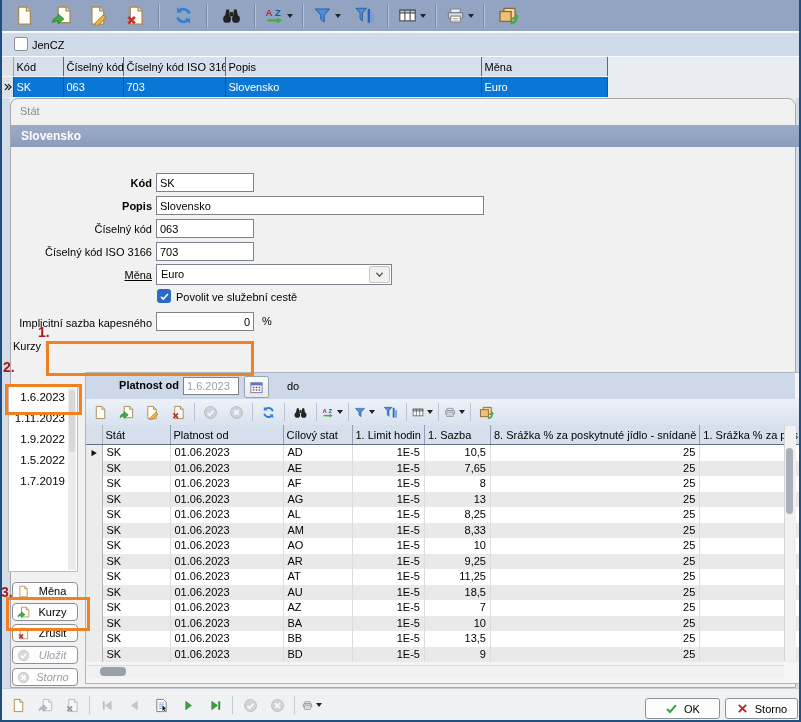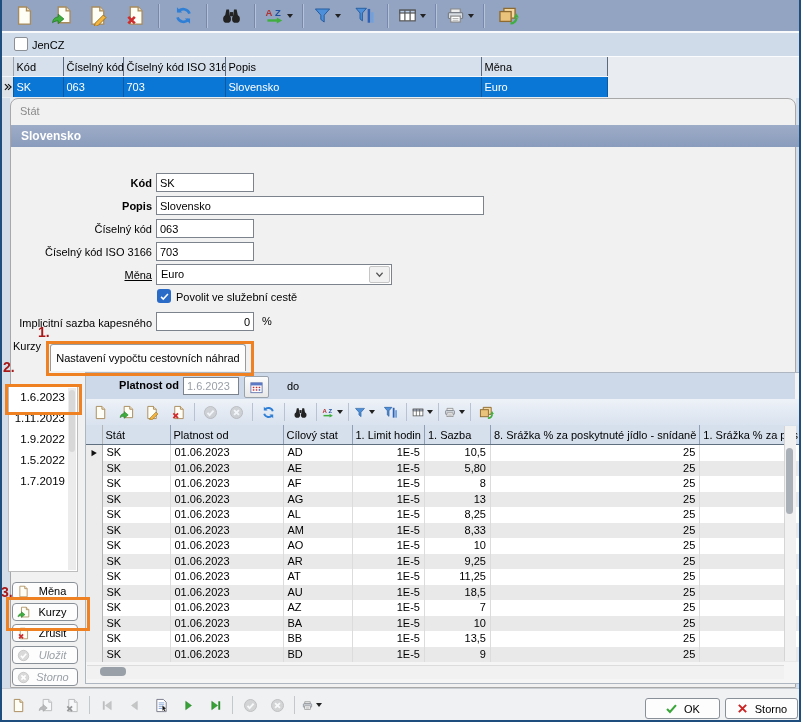--- a/index.html
+++ b/index.html
@@ -372,21 +372,20 @@
     <svg class="ic">
         <use href="#i-check-white"></use>
       </svg>
   </span>
   <span class="abs" style="left:176px;top:291px">Povolit ve služební cestě</span>
   <span class="flabel" style="top:314px">Implicitní sazba kapesného</span>
   <input class="tin num" style="left: 156px; top: 312px; width: 98px;" readonly="" value="0">
   <span class="abs" style="left:262px;top:315px">%</span>
 
   <span class="abs" style="left:13px;top:340px">Kurzy</span>
-  <div class="abs tab" style="left:50px;top:344px;width:196px;height:27px">Nastavení vypočtu cestovních náhrad</div>
 
   <span class="abs b" style="left:7px;top:392px">Platn. od</span>
   <div class="abs dlist" style="left:8px;top:386px;width:70px;height:186px" id="dlist">
     <div class="dscroll">
       <div class="dthumb"></div>
     </div>
   <div class="ditem">1.6.2023</div>
       <div class="ditem">1.11.2023</div>
       <div class="ditem">1.9.2022</div>
       <div class="ditem">1.5.2022</div>
@@ -558,21 +557,21 @@
             <td class="num">10,5</td>
             <td class="num">25</td>
             <td class="num"></td>
           </tr>
           <tr class="odd">
             <td class="mk"></td>
             <td>SK</td>
             <td>01.06.2023</td>
             <td>AE</td>
             <td class="num">1E-5</td>
-            <td class="num">5,80</td>
+            <td class="num">7,65</td>
             <td class="num">25</td>
             <td class="num"></td>
           </tr>
           <tr>
             <td class="mk"></td>
             <td>SK</td>
             <td>01.06.2023</td>
             <td>AF</td>
             <td class="num">1E-5</td>
             <td class="num">8</td>

